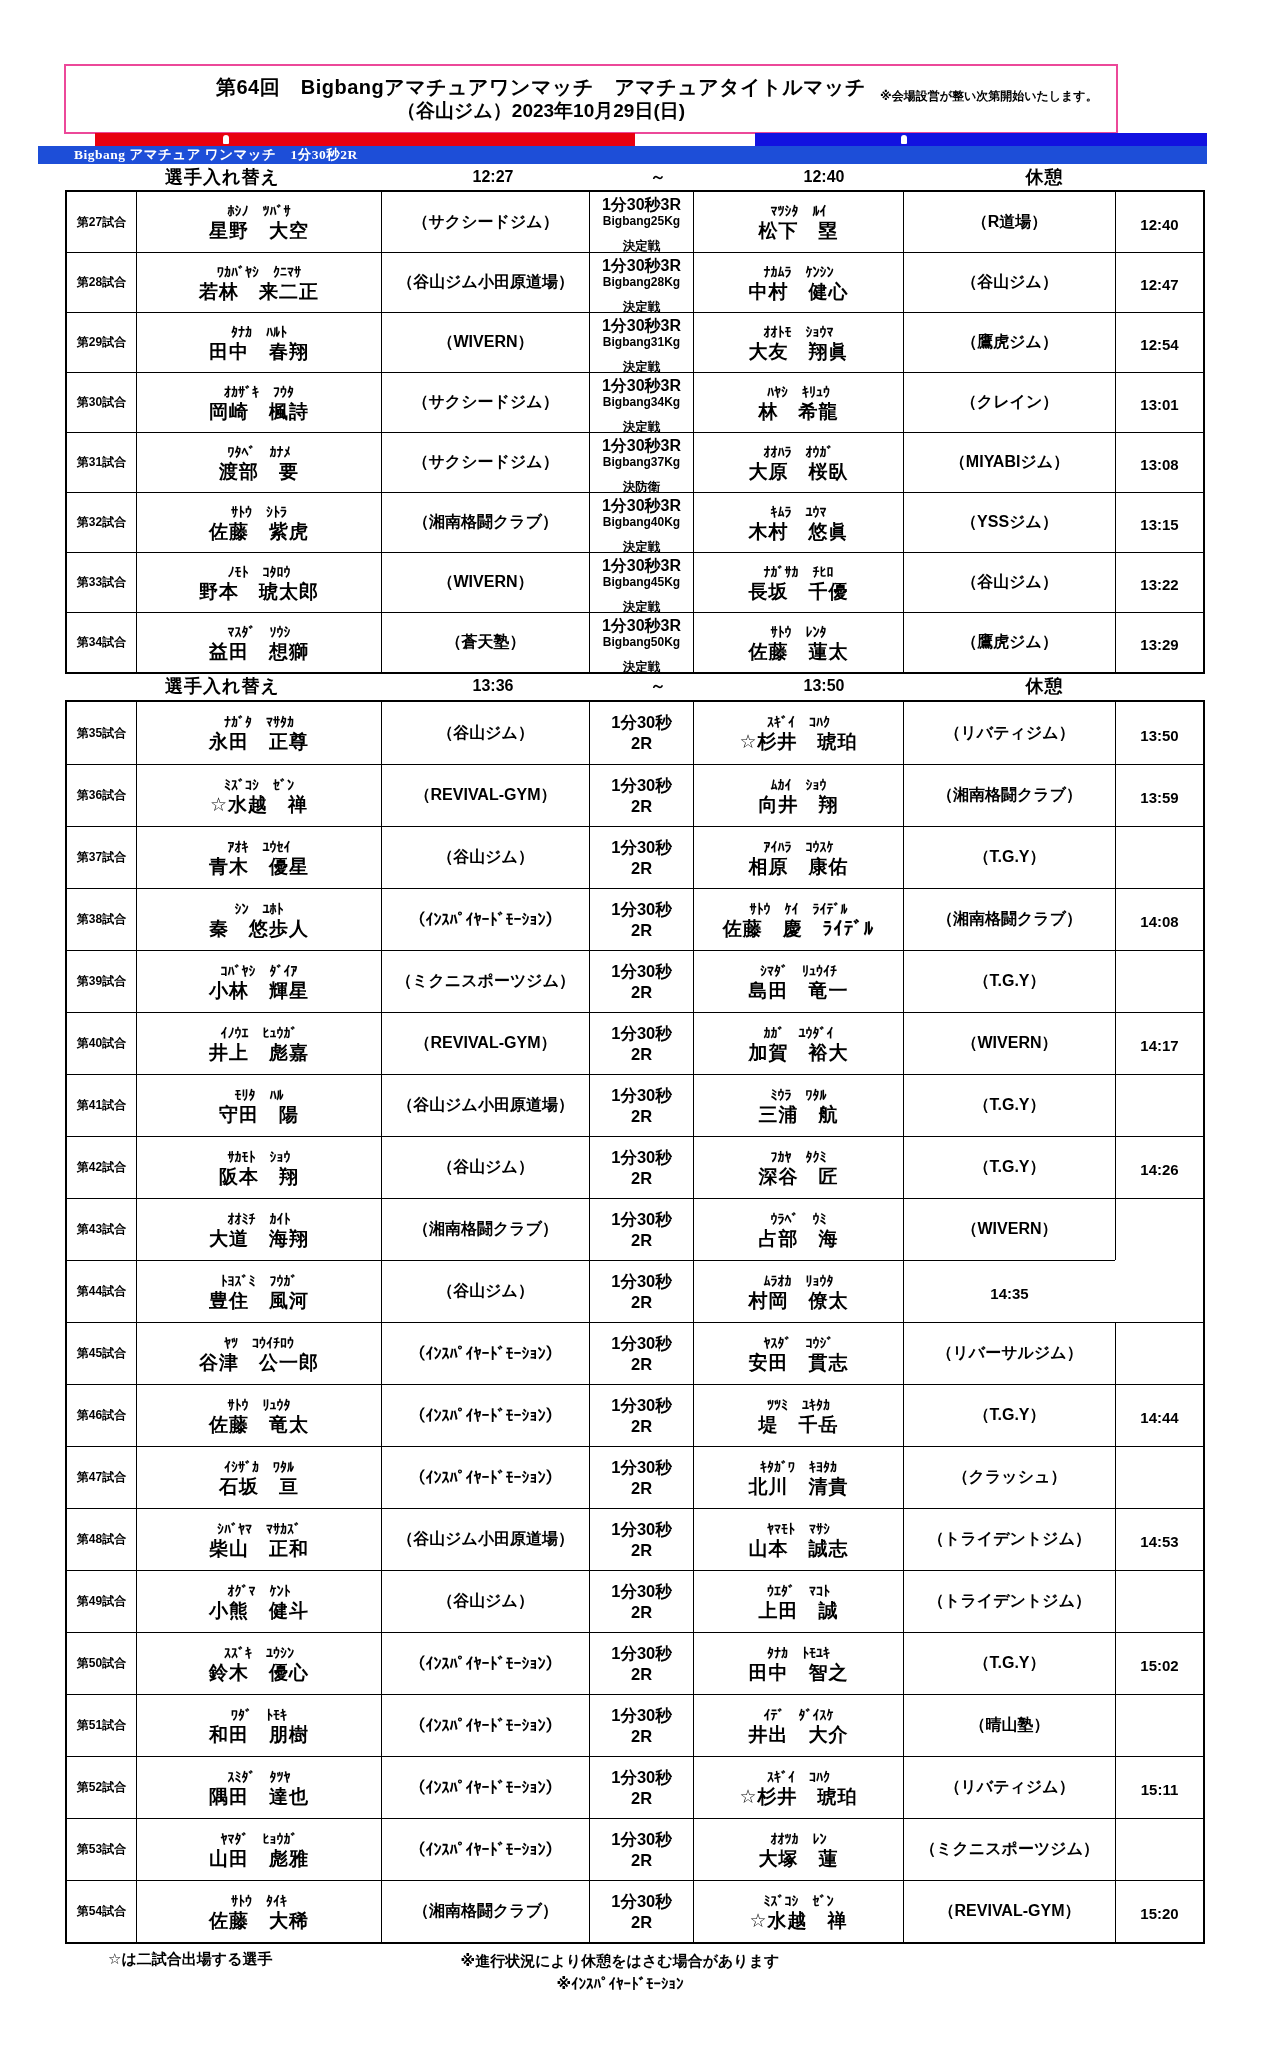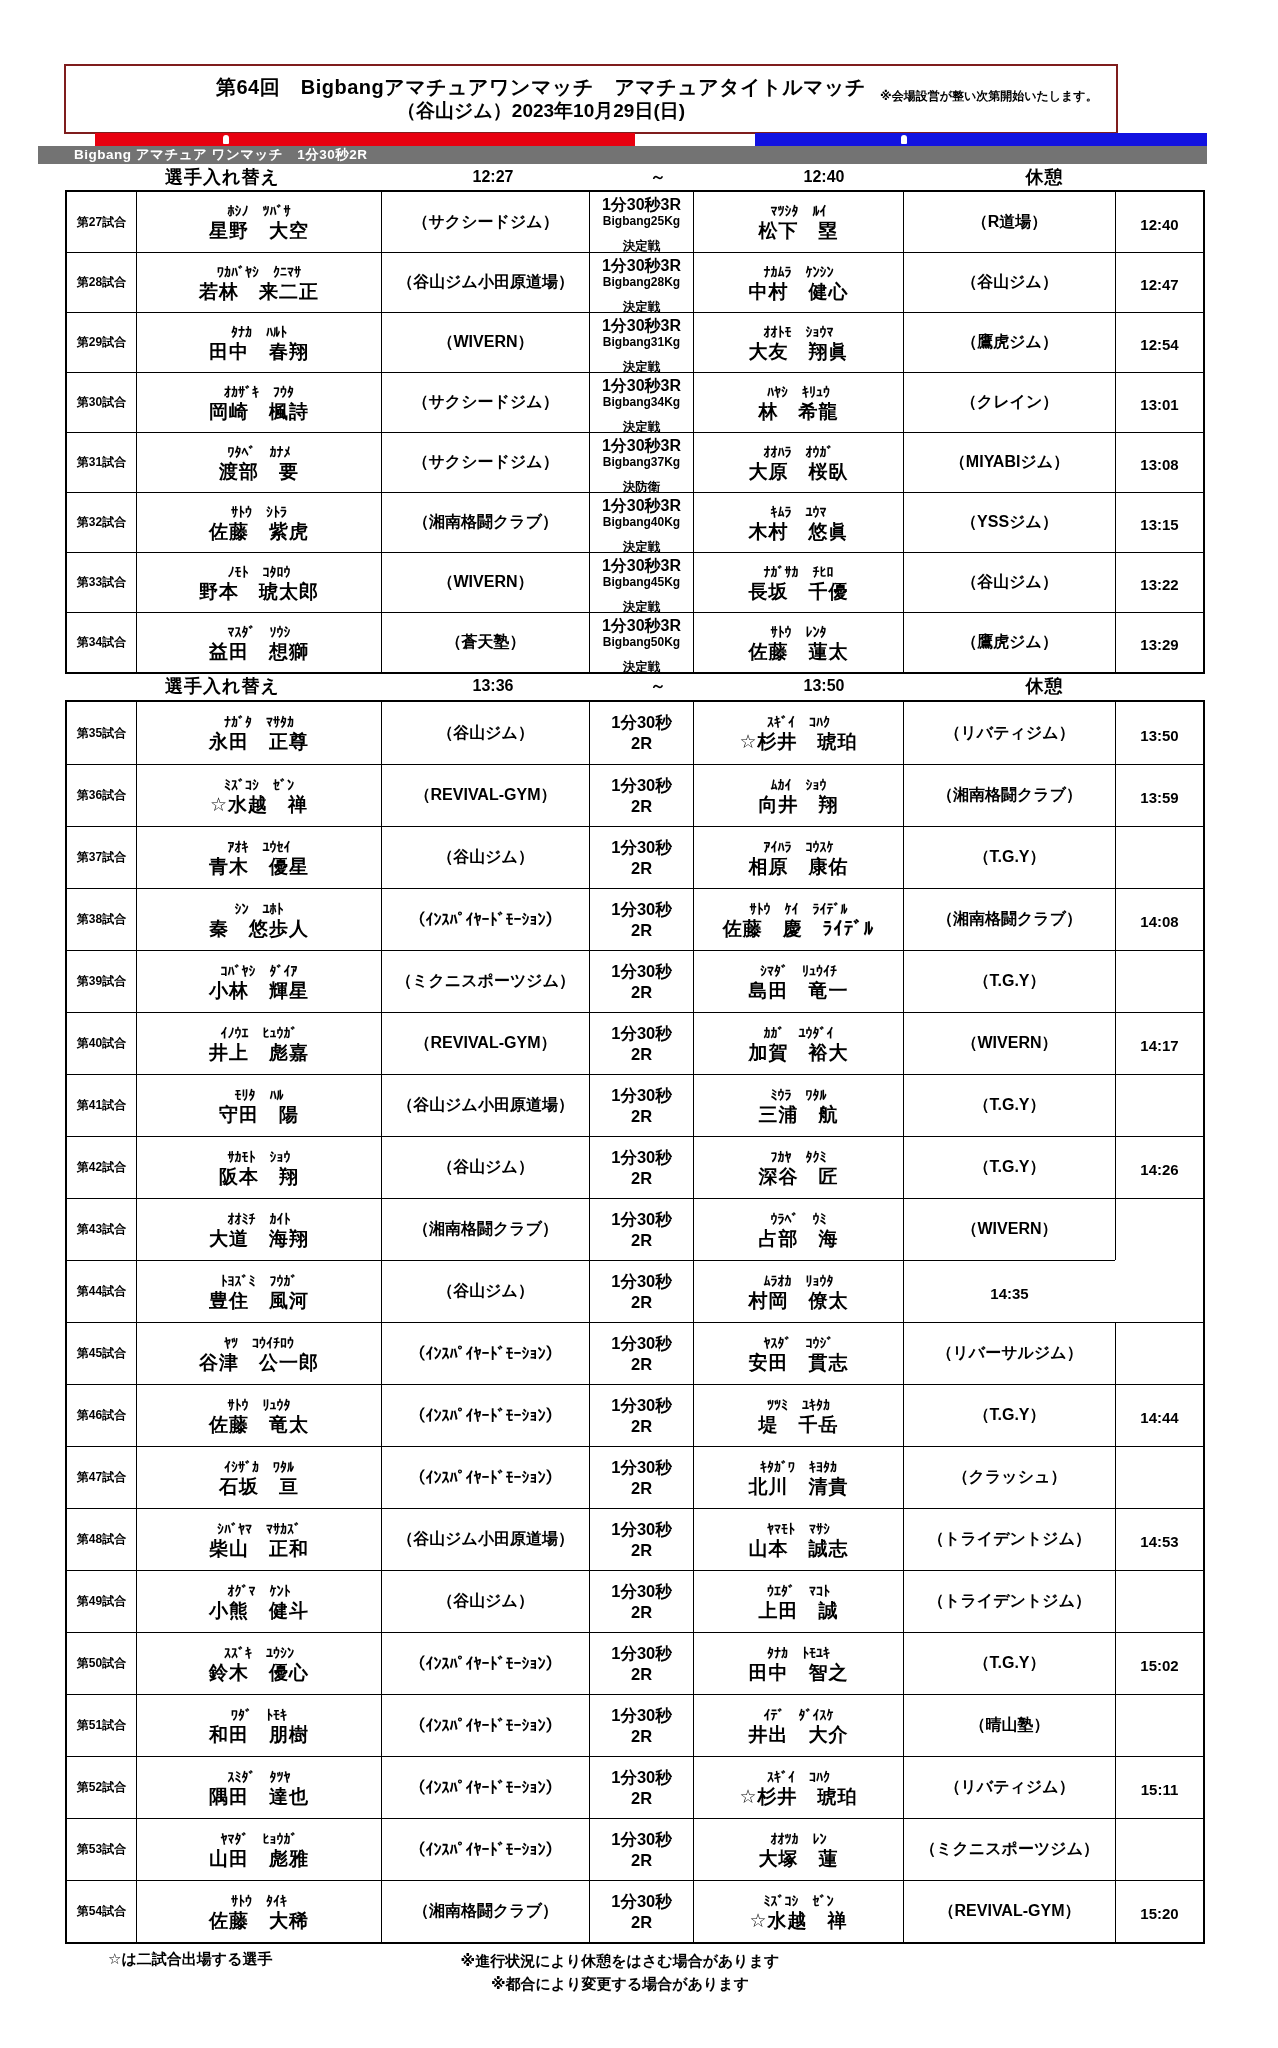--- a/index.html
+++ b/index.html
@@ -1,18 +1,18 @@
 <!DOCTYPE html>
 <html><head>
 <meta charset="utf-8">
 <style>
   html,body{margin:0;padding:0;background:#ffffff;}
   .page{position:relative;width:1278px;height:2048px;background:#fff;overflow:hidden;
         font-family:"Liberation Sans","DejaVu Sans",sans-serif;color:#000;}
-  .header-box{position:absolute;left:64px;top:64px;width:1054px;height:70px;border:2px solid #7f1d1d;box-sizing:border-box;}
+  .header-box{position:absolute;left:64px;top:64px;width:1054px;height:70px;border:2px solid #ec4899;box-sizing:border-box;}
   .title-block{position:absolute;left:90px;top:9px;width:770px;text-align:center;font-weight:bold;}
   .title-line1{font-size:20px;line-height:1.2;letter-spacing:.5px;}
   .title-line2{font-size:19px;line-height:1.25;}
   .note-block{position:absolute;right:0;top:23px;width:236px;font-size:12px;font-weight:bold;line-height:1.3;}
   .bar{position:absolute;height:13px;}
   .bar-red{left:95px;top:133px;width:540px;}
   .bar-blue{left:755px;top:133px;width:452px;}
   .pin{position:absolute;top:2px;width:6px;height:9px;background:#fff;border-radius:3px 3px 1px 1px;}
   .pin-red{left:128px;}
   .pin-blue{left:146px;}
@@ -62,21 +62,21 @@
     </div>
     <div class="note-block">※会場設営が整い次第開始いたします。</div>
   </div>
 
   <div class="bar bar-red" style="background: rgb(232, 0, 15);">
     <span class="pin pin-red"></span>
   </div>
   <div class="bar bar-blue" style="background: rgb(18, 18, 224);">
     <span class="pin pin-blue"></span>
   </div>
-  <div class="bar-black" style="background: #737373; color: rgb(255, 255, 255);">Bigbang アマチュア ワンマッチ　1分30秒2R</div>
+  <div class="bar-black" style="background: #1d4ed8; color: rgb(255, 255, 255); font-family: Liberation Serif, serif;">Bigbang アマチュア ワンマッチ　1分30秒2R</div>
 
   <div class="sched sched-1">
     <div class="lbl">選手入れ替え</div>
     <div class="t">12:27</div>
     <div class="t">～</div>
     <div class="t">12:40</div>
     <div class="lbl">休憩</div>
     <div></div>
   </div>
 
@@ -648,16 +648,16 @@
       <div class="kanji">☆水越　禅</div>
     </div>
     <div class="c-gym">（REVIVAL-GYM）</div>
     <div class="c-time">15:20</div>
   </div>
 </div>
 
   <div class="footer-legend">☆は二試合出場する選手</div>
   <div class="footer-notes">
     <div>※進行状況により休憩をはさむ場合があります</div>
-    <div>※都合により変更する場合があります</div>
+    <div>※ｲﾝｽﾊﾟｲﾔｰﾄﾞﾓｰｼｮﾝ</div>
   </div>
 
 </div>
 
 </body></html>

